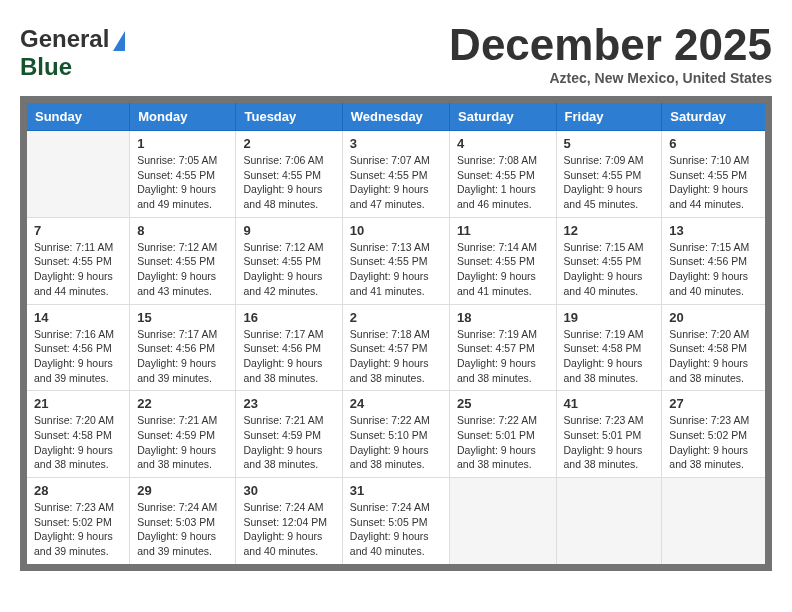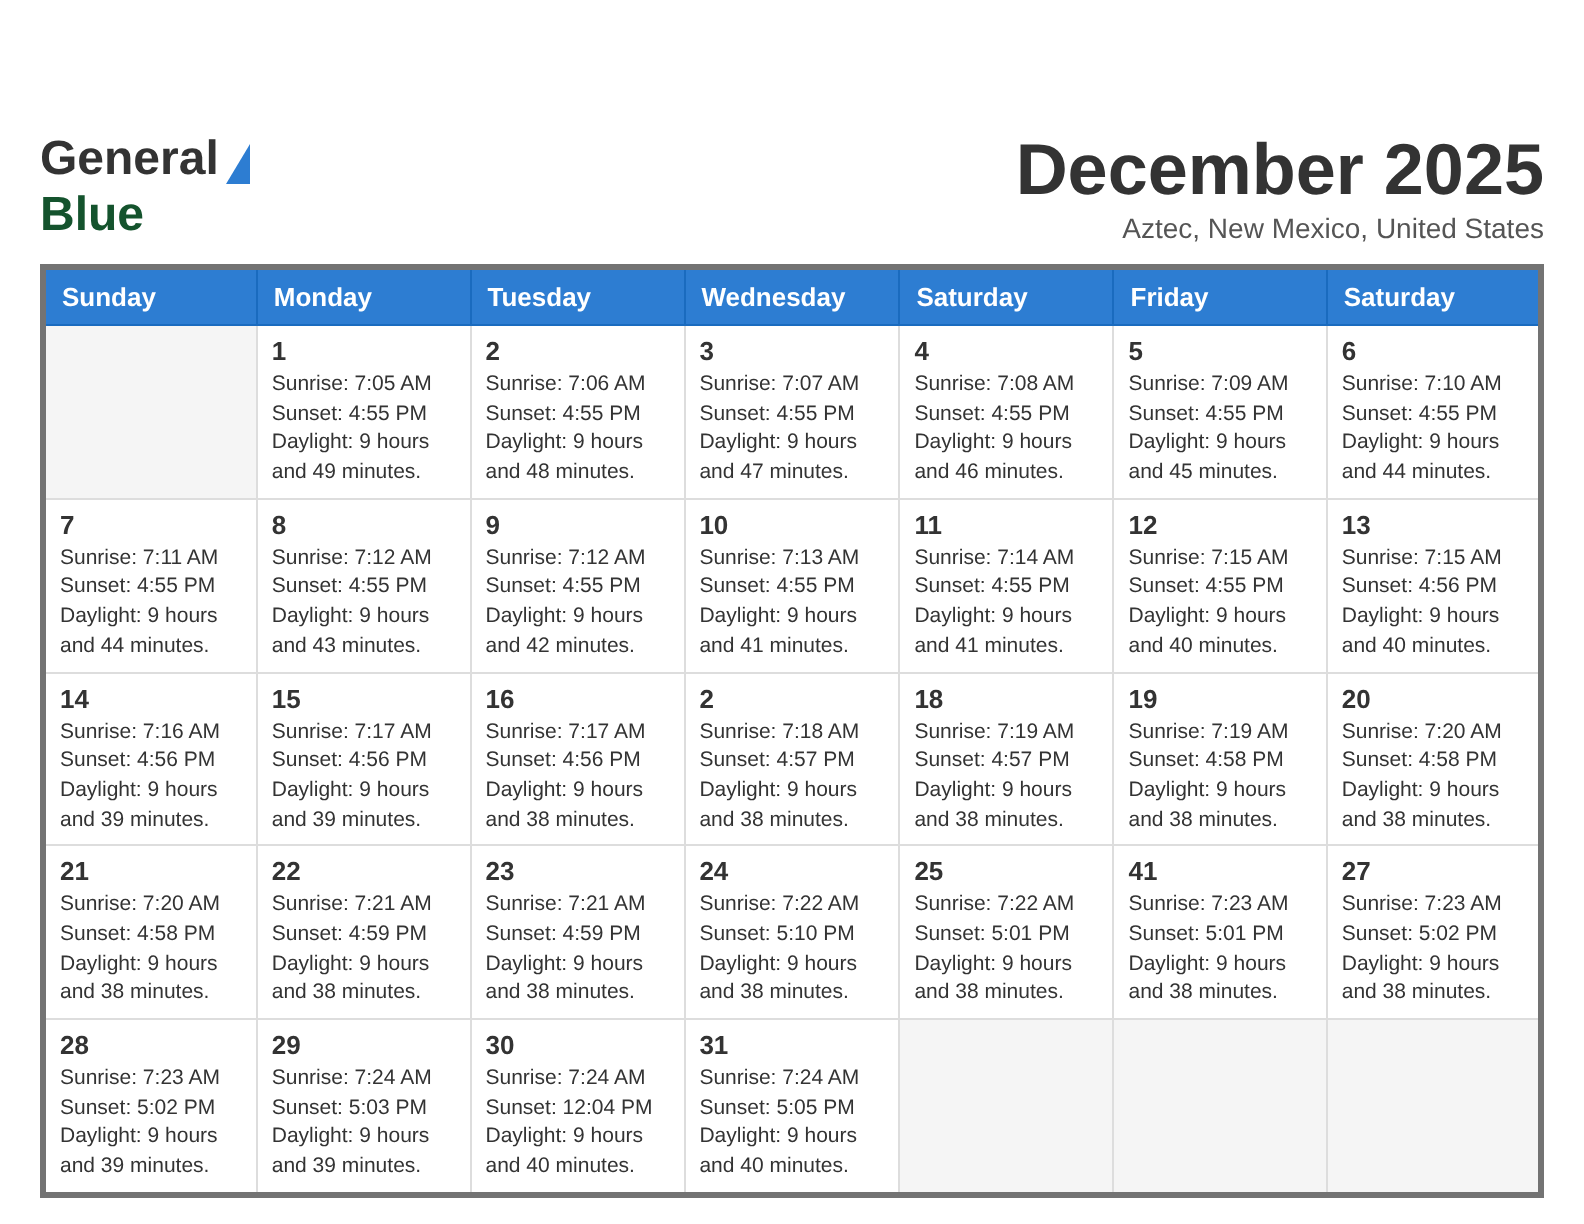--- a/index.html
+++ b/index.html
@@ -6,45 +6,45 @@
     body {
       font-family: Arial, sans-serif;
       background: #fff;
       width: 792px;
       min-height: 612px;
       padding: 20px;
     }
     .header-section {
       display: flex;
       justify-content: space-between;
-      align-items: flex-end;
+      align-items: center;
       margin-bottom: 10px;
-      margin-top: 44px;
     }
     .logo {
       display: flex;
       flex-direction: column;
       align-items: flex-start;
     }
     .title-section {
       text-align: right;
     }
     .month-title {
-      font-size: 36px;
+      font-size: 44px;
       font-weight: bold;
       color: #333;
     }
     .location {
       font-size: 14px;
       color: #555;
+      font-weight: bold;
     }
     .calendar-table {
       width: 100%;
       border-collapse: collapse;
-      border: 3px solid #737373;
+      border: 7px solid #737373;
     }
     .calendar-table th {
       background-color: #2d7dd2;
       color: #fff;
       text-align: left;
       padding: 6px 8px;
       font-size: 13px;
       font-weight: bold;
       border: 1px solid #1a6bbf;
     }
@@ -138,21 +138,21 @@
           <td>
             <span class="day-number">2</span>
             <div class="day-info"><span>Sunrise: 7:06 AM</span><br><span>Sunset: 4:55 PM</span><br><span>Daylight: 9 hours and 48 minutes.</span></div>
           </td>
           <td>
             <span class="day-number">3</span>
             <div class="day-info"><span>Sunrise: 7:07 AM</span><br><span>Sunset: 4:55 PM</span><br><span>Daylight: 9 hours and 47 minutes.</span></div>
           </td>
           <td>
             <span class="day-number">4</span>
-            <div class="day-info"><span>Sunrise: 7:08 AM</span><br><span>Sunset: 4:55 PM</span><br><span>Daylight: 9 hours and 46 minutes.</span></div>
+            <div class="day-info"><span>Sunrise: 7:08 AM</span><br><span>Sunset: 4:55 PM</span><br><span>Daylight: 1 hours and 46 minutes.</span></div>
           </td>
           <td>
             <span class="day-number">5</span>
             <div class="day-info"><span>Sunrise: 7:09 AM</span><br><span>Sunset: 4:55 PM</span><br><span>Daylight: 9 hours and 45 minutes.</span></div>
           </td>
           <td>
             <span class="day-number">6</span>
             <div class="day-info"><span>Sunrise: 7:10 AM</span><br><span>Sunset: 4:55 PM</span><br><span>Daylight: 9 hours and 44 minutes.</span></div>
           </td>
         </tr>

